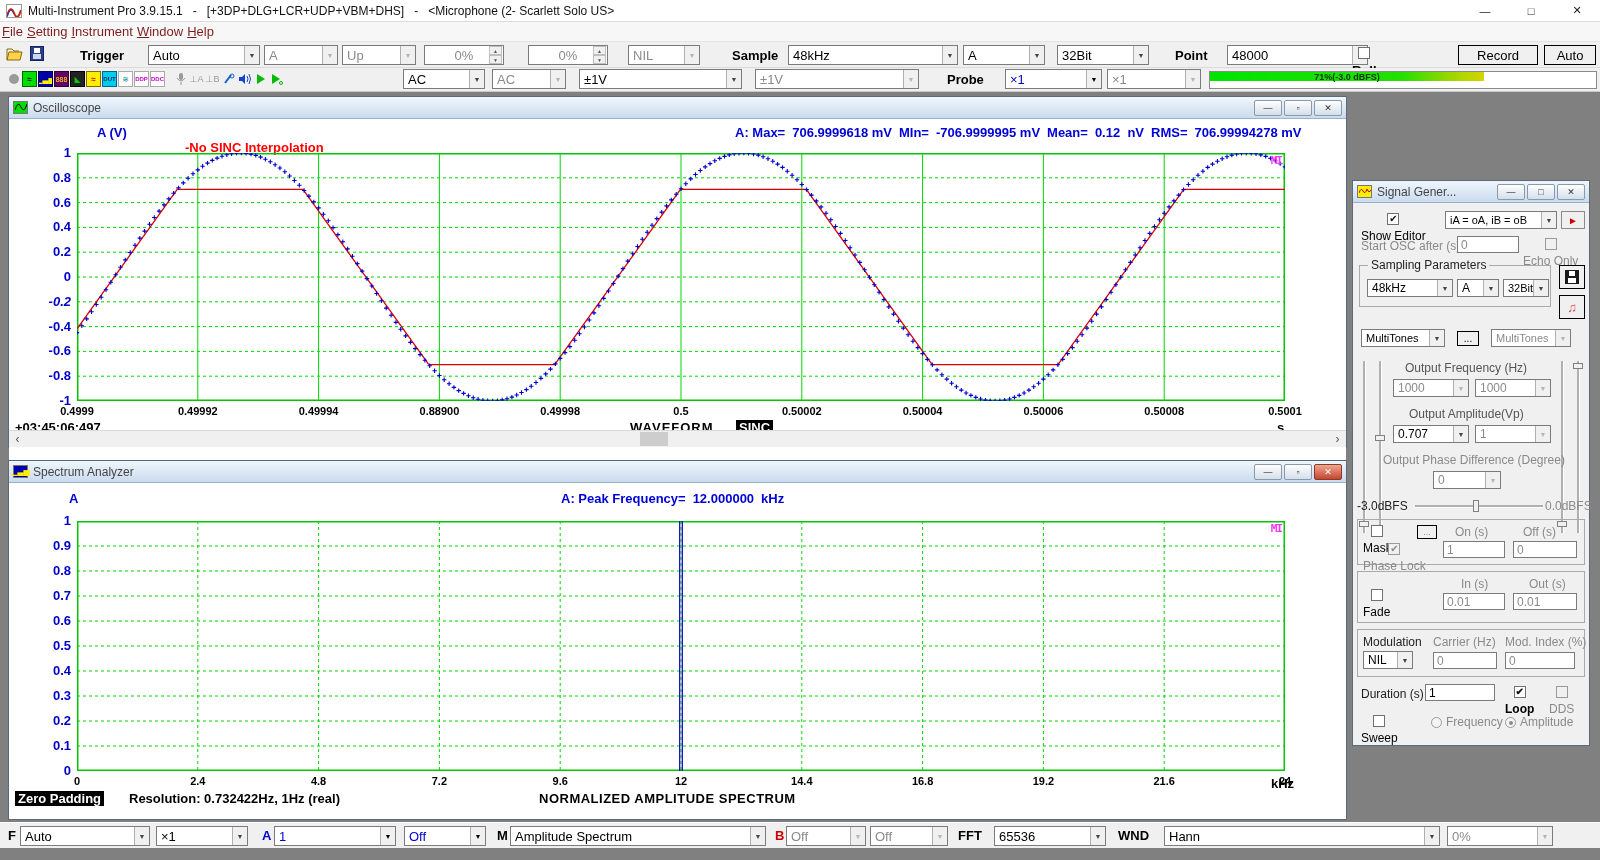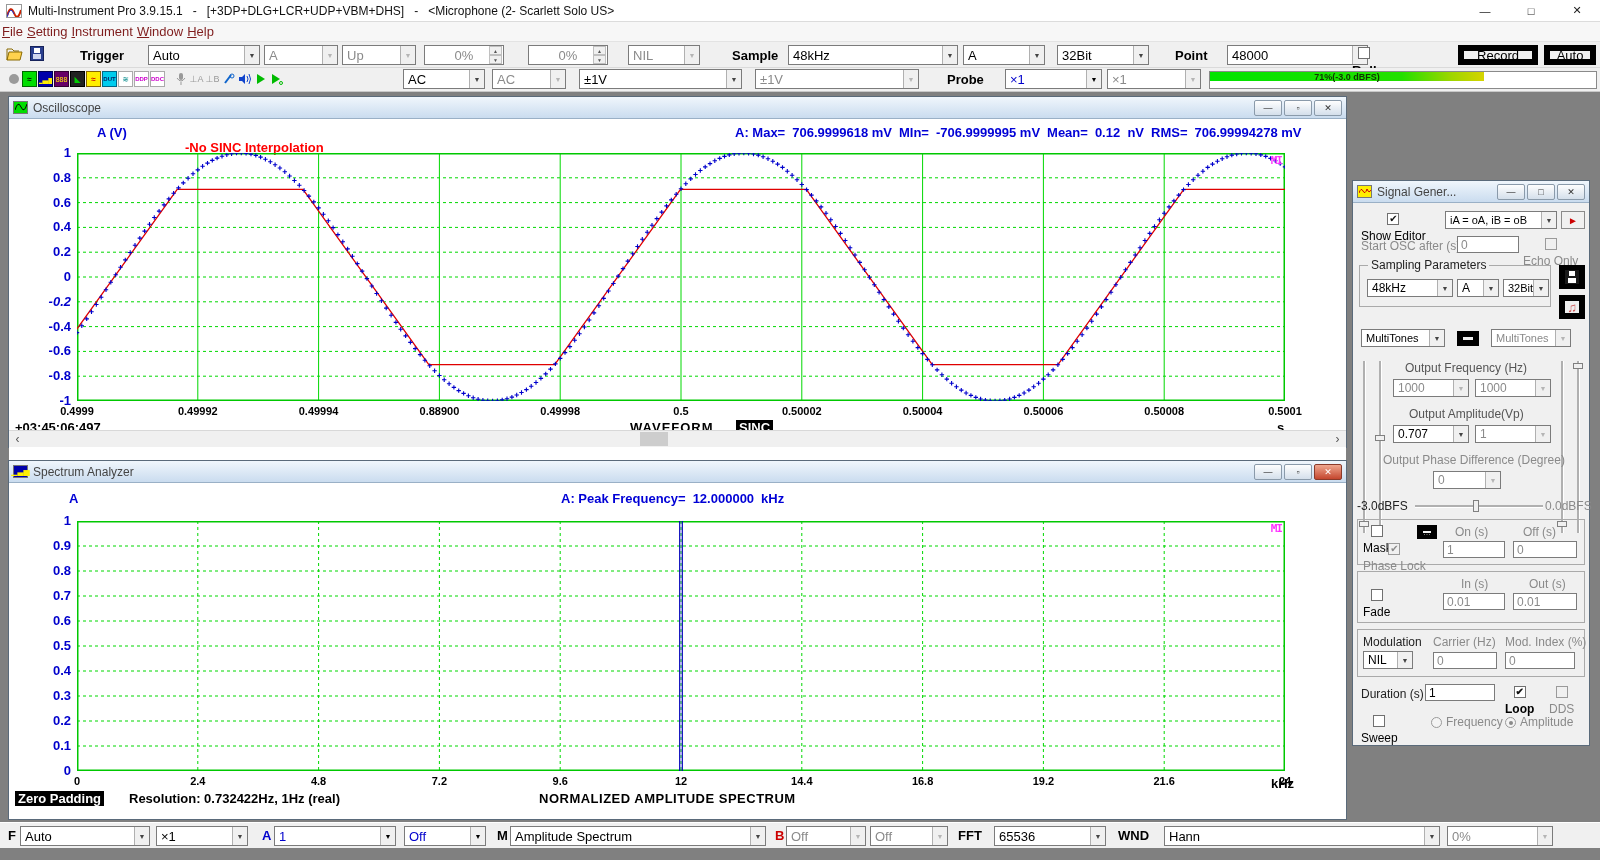--- a/index.html
+++ b/index.html
@@ -20,21 +20,21 @@
   .tlabel2 { position:absolute; font-size:13px; font-weight:bold; color:#000; top:4px; }
   
   .dd { position:absolute; height:20px; background:#fff; border:1px solid #7b7b7b; display:flex; align-items:center; font-size:13px; color:#000; padding-left:4px; }
   .dd .arw { margin-left:auto; width:15px; height:100%; background:#f0f0f0; border-left:1px solid #b0b0b0; display:flex; align-items:center; justify-content:center; font-size:7px; color:#444; }
   .dd.dis { color:#8a8a8a; }
   .dd.dis .arw { color:#b5b5b5; }
   .dd.blue { color:#0000cc; }
   .spin { position:absolute; height:20px; background:#fff; border:1px solid #7b7b7b; display:flex; align-items:center; justify-content:center; font-size:13px; color:#8a8a8a; }
   .spin .ud { position:absolute; right:1px; top:0; width:13px; height:100%; display:flex; flex-direction:column; }
   .spin .ud div { flex:1; background:#f0f0f0; border:1px solid #c0c0c0; font-size:5px; color:#555; display:flex; align-items:center; justify-content:center; }
-  .btn { position:absolute; height:20px; background:#f0f0f0; border:6px solid #000000; font-size:13px; color:#000; display:flex; align-items:center; justify-content:center; }
+  .btn { position:absolute; height:20px; background:#f0f0f0; border:1px solid #000000; font-size:13px; color:#000; display:flex; align-items:center; justify-content:center; }
   .inp { position:absolute; background:#fff; border:1px solid #7b7b7b; font-size:12px; color:#000; padding-left:3px; display:flex; align-items:center; }
   .inp.dis { color:#8a8a8a; }
   .cb { position:absolute; display:flex; align-items:center; gap:4px; font-size:12px; color:#000;flex-direction:column; }
   .cb .box { width:12px; height:12px; background:#fff; border:1px solid #707070; font-size:10px; line-height:10px; text-align:center; color:#111; flex:0 0 auto; }
   .cb.dis { color:#8a8a8a; }
   .cb.dis .box { background:#f0f0f0; color:#8a8a8a; border-color:#9a9a9a; }
   .radio { position:absolute; display:flex; align-items:center; gap:4px; font-size:12px; color:#8a8a8a; }
   .radio .cir { width:11px; height:11px; border:1px solid #9a9a9a; border-radius:50%; background:#f4f4f4; position:relative; }
   .radio.sel .cir::after { content:""; position:absolute; left:3px; top:3px; width:4px; height:4px; border-radius:50%; background:#8a8a8a; }
   

